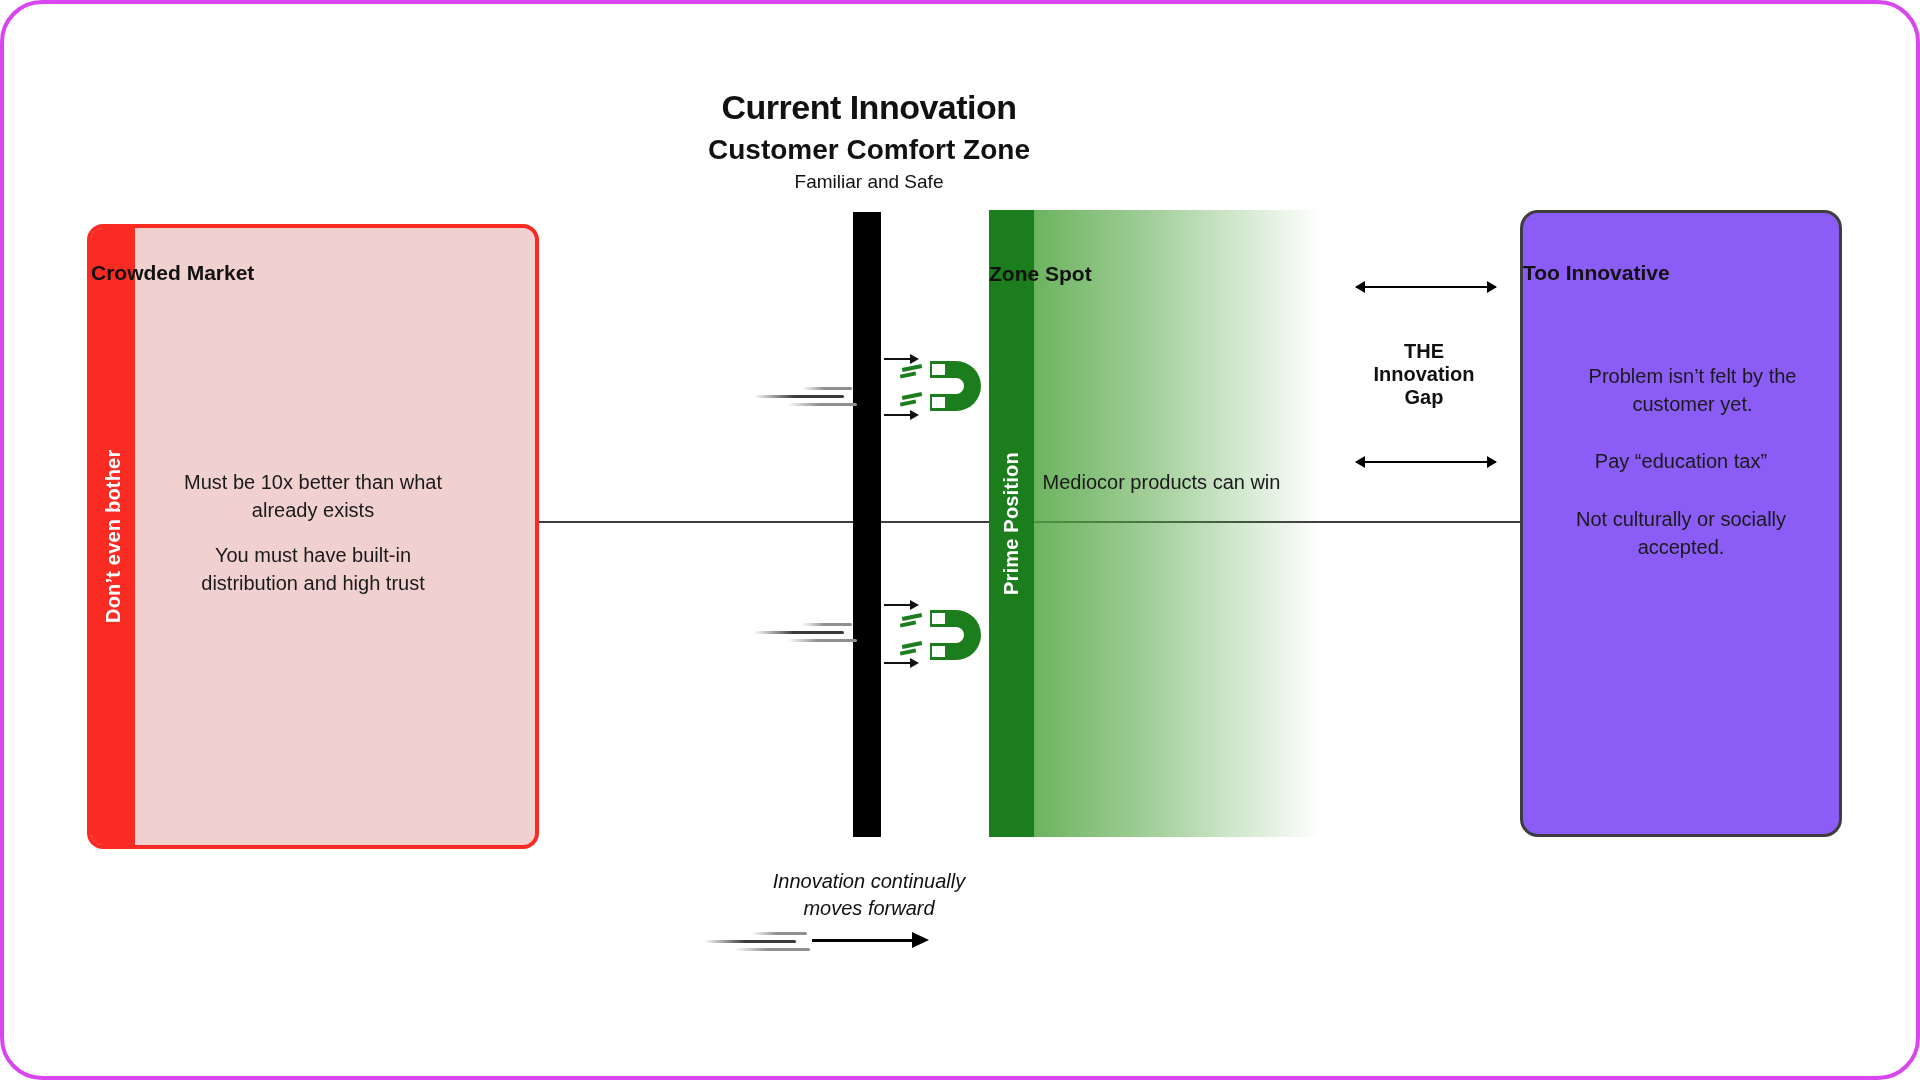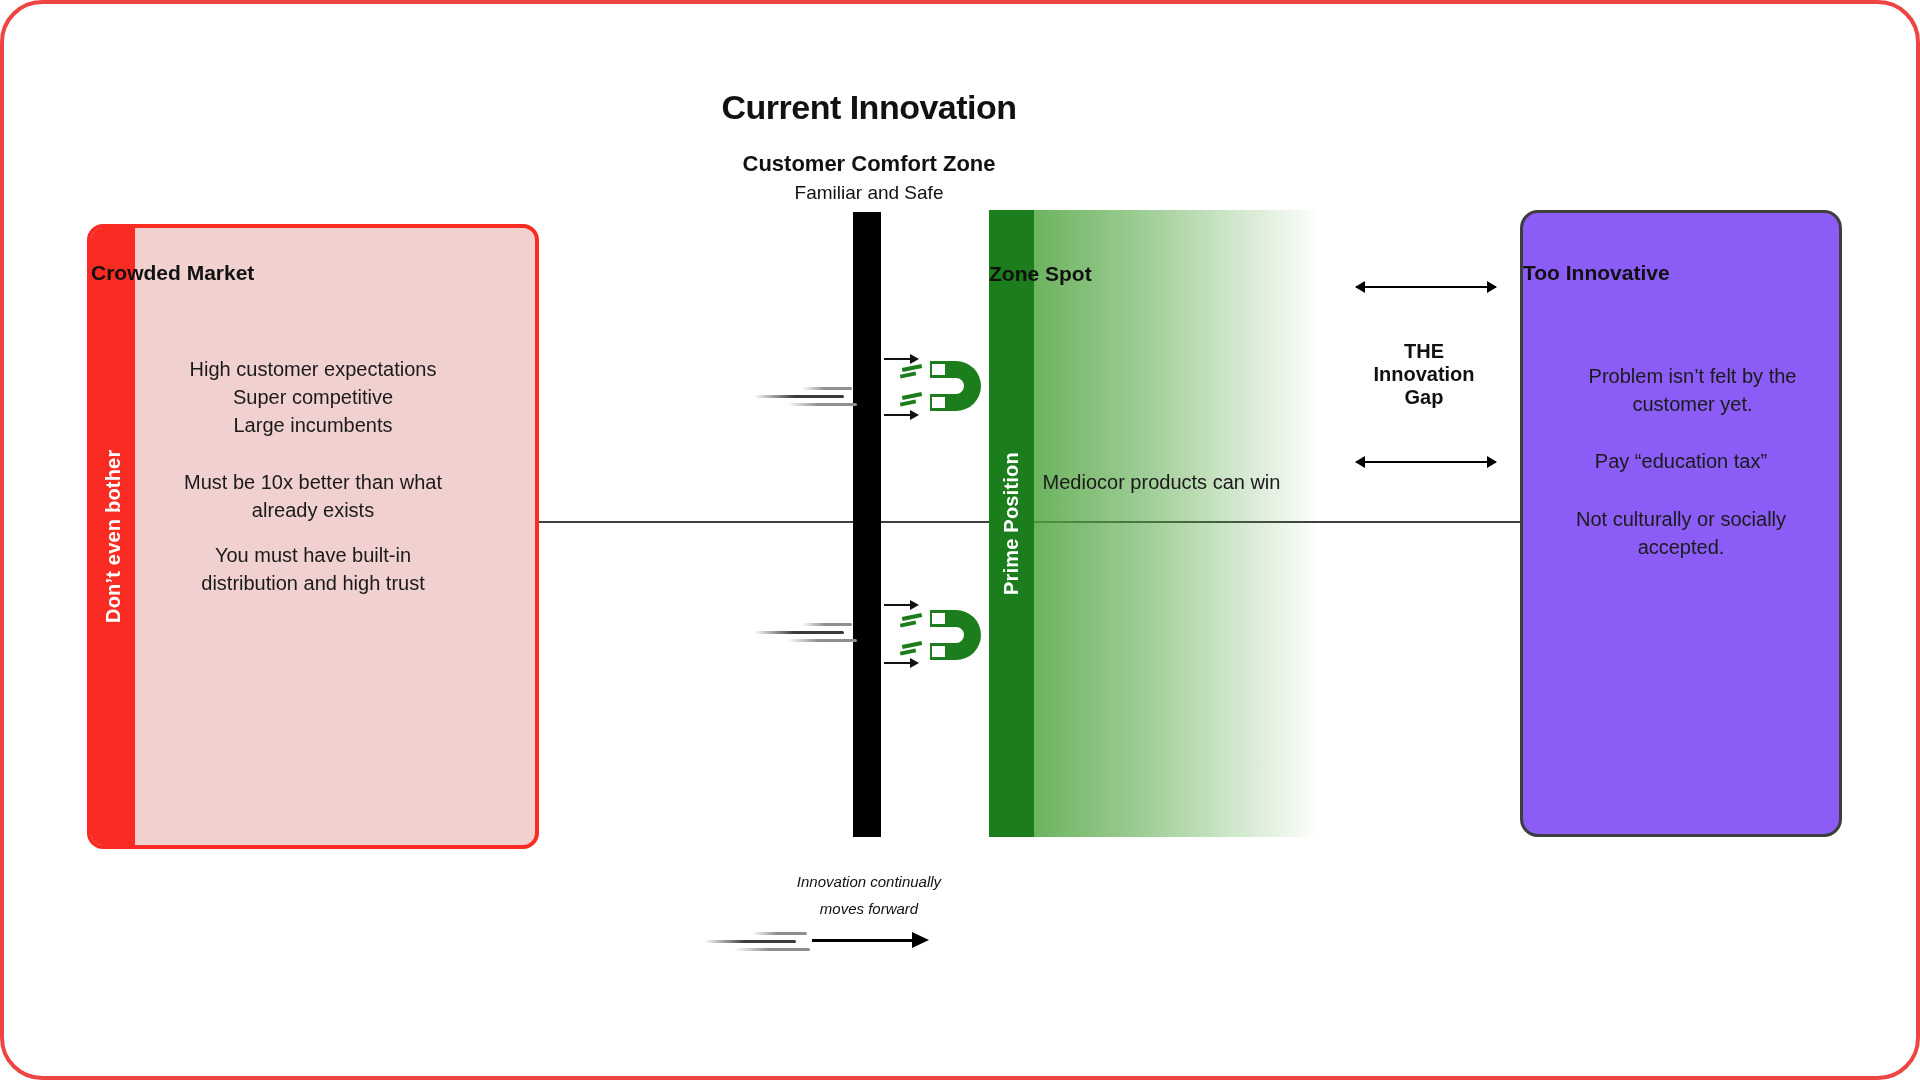--- a/index.html
+++ b/index.html
@@ -1,30 +1,30 @@
 <!DOCTYPE html>
 <html><head>
 <meta charset="utf-8">
 <style>
   * { margin:0; padding:0; box-sizing:border-box; }
   html,body { background:#ffffff; }
   body { font-family:"Liberation Sans", sans-serif; color:#111; }
 
   .canvas {
     position:relative; width:1920px; height:1080px;
-    background:#ffffff; border:4px solid #ef4444; border-radius:42px;
+    background:#ffffff; border:4px solid #d946ef; border-radius:42px;
     overflow:hidden;
   }
 
   .ml { white-space:pre-line; }
 
   
   .titles { position:absolute; left:645px; top:84px; width:440px; text-align:center; z-index:3; }
   .title-main { font-size:34px; font-weight:bold; letter-spacing:-0.5px; }
-  .title-sub { font-size:22px; font-weight:bold; margin-top:24px; }
+  .title-sub { font-size:28px; font-weight:bold; margin-top:7px; }
   .title-tag { font-size:19px; margin-top:5px; }
 
   
   .mid-line { position:absolute; left:531px; top:517px; width:988px; height:2px; background:#3f3f3f; z-index:1; }
 
   
   .box-title { position:absolute; left:0; right:0; font-size:21px; font-weight:bold; }
   .box-p { position:absolute; left:0; right:0; text-align:center; font-size:20px; line-height:28px; color:#1a1a1a; }
 
   
@@ -92,21 +92,21 @@
     background:#8b5cf6; border:3px solid #3e3e3e; border-radius:18px; z-index:2;
   }
   .gray-box .box-title { top:48px; }
   .gray-box .p1 { top:149px;margin-left:23px; }
   .gray-box .p2 { top:234px; }
   .gray-box .p3 { top:292px; }
 
   
   .footer-caption {
     position:absolute; left:645px; top:864px; width:440px; text-align:center;
-    font-style:italic; font-size:15px; line-height:27px; z-index:2;
+    font-style:italic; font-size:20px; line-height:27px; z-index:2;
   }
   .fwd-arrow { position:absolute; left:808px; top:935px; width:100px; height:3px; background:#000; z-index:2; }
   .fwd-arrow::after {
     content:""; position:absolute; right:-17px; top:-7px;
     border:8.5px solid transparent; border-left:17px solid #000; border-right:0;
   }
 </style>
 </head>
 <body>
 
@@ -118,23 +118,20 @@
     <div class="title-tag">Familiar and Safe</div>
   </div>
 
   <div class="mid-line"></div>
 
   <div class="red-box">
     <div class="red-strip">
       <div class="ribbon">Don’t even bother</div>
     </div>
     <div class="box-title">Crowded Market</div>
-    <div class="box-p ml p1">High customer expectations
-Super competitive
-Large incumbents</div>
     <div class="box-p ml p2">Must be 10x better than what
 already exists</div>
     <div class="box-p ml p3">You must have built-in
 distribution and high trust</div>
   </div>
 
   <div class="black-bar"></div>
 
   <div class="speed sp-light" style="left:798px; top:383px; width:50px;"></div>
   <div class="speed sp-dark" style="left:750px; top:391px; width:90px;"></div>

